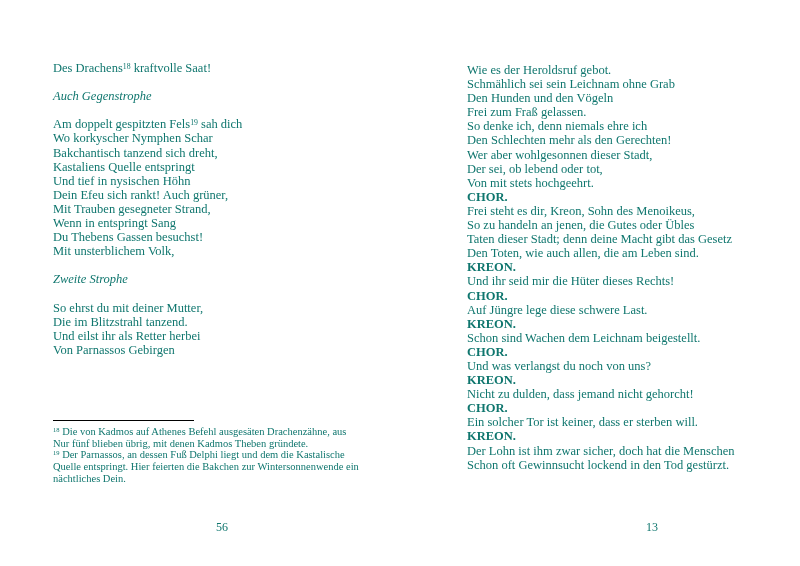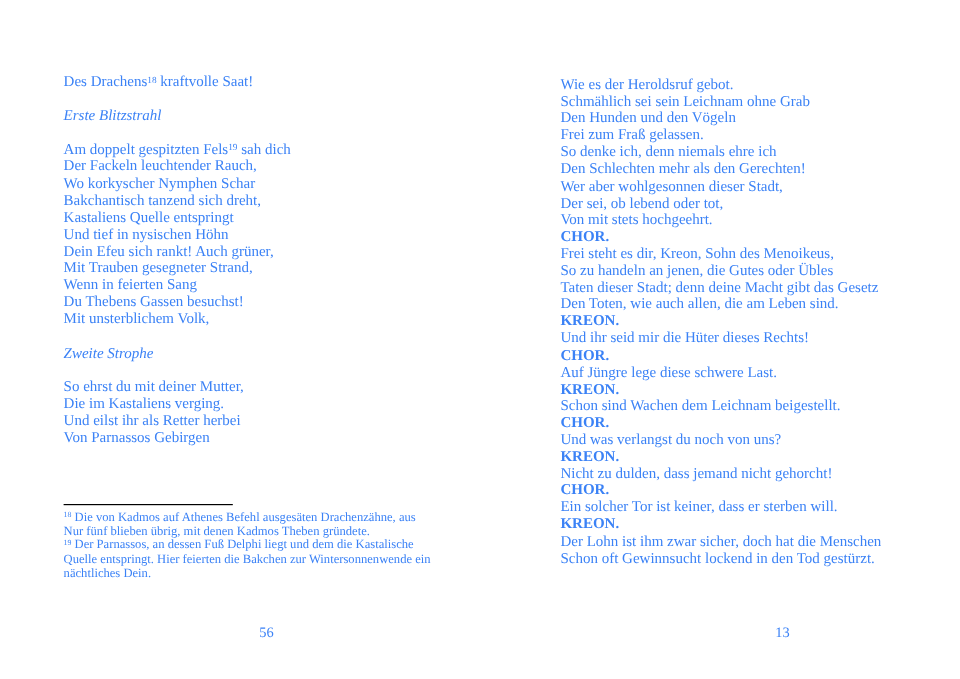--- a/index.html
+++ b/index.html
@@ -6,21 +6,21 @@
     margin: 0;
     padding: 0;
     background: #ffffff;
   }
   .spread {
     position: relative;
     width: 800px;
     height: 566px;
     background: #ffffff;
     font-family: "Liberation Serif", "DejaVu Serif", serif;
-    color: #3b82f6;
+    color: #0f766e;
     overflow: hidden;
   }
   .page {
     position: absolute;
     top: 0;
     width: 400px;
     height: 566px;
   }
   .page-left  { left: 0; }
   .page-right { left: 400px; }
@@ -76,38 +76,37 @@
 </style>
 </head>
 <body>
 
 <div class="spread">
 
   <section class="page page-left">
     <div class="text-col" id="left-lines">
         <div class="ln">Des Drachens<sup>18</sup> kraftvolle Saat!</div>
         <div class="ln"></div>
-        <div class="ln italic">Erste Blitzstrahl</div>
+        <div class="ln italic">Auch Gegenstrophe</div>
         <div class="ln"></div>
         <div class="ln">Am doppelt gespitzten Fels<sup>19</sup> sah dich</div>
-        <div class="ln">Der Fackeln leuchtender Rauch,</div>
         <div class="ln">Wo korkyscher Nymphen Schar</div>
         <div class="ln">Bakchantisch tanzend sich dreht,</div>
         <div class="ln">Kastaliens Quelle entspringt</div>
         <div class="ln">Und tief in nysischen Höhn</div>
         <div class="ln">Dein Efeu sich rankt!  Auch grüner,</div>
         <div class="ln">Mit Trauben gesegneter Strand,</div>
-        <div class="ln">Wenn in feierten Sang</div>
+        <div class="ln">Wenn in entspringt Sang</div>
         <div class="ln">Du Thebens Gassen besuchst!</div>
         <div class="ln">Mit unsterblichem Volk,</div>
         <div class="ln"></div>
         <div class="ln italic">Zweite Strophe</div>
         <div class="ln"></div>
         <div class="ln">So ehrst du mit deiner Mutter,</div>
-        <div class="ln">Die im Kastaliens verging.</div>
+        <div class="ln">Die im Blitzstrahl tanzend.</div>
         <div class="ln">Und eilst ihr als Retter herbei</div>
         <div class="ln">Von Parnassos Gebirgen</div>
       </div>
     <div class="fn-rule"></div>
     <div class="fn-col" id="left-footnotes">
         <div class="fn-ln"><sup>18</sup> Die von Kadmos auf Athenes Befehl ausgesäten Drachenzähne, aus</div>
         <div class="fn-ln">Nur fünf blieben übrig, mit denen Kadmos Theben gründete.</div>
         <div class="fn-ln"><sup>19</sup> Der Parnassos, an dessen Fuß Delphi liegt und dem die Kastalische</div>
         <div class="fn-ln">Quelle entspringt. Hier feierten die Bakchen zur Wintersonnenwende ein</div>
         <div class="fn-ln">nächtliches Dein.</div>

